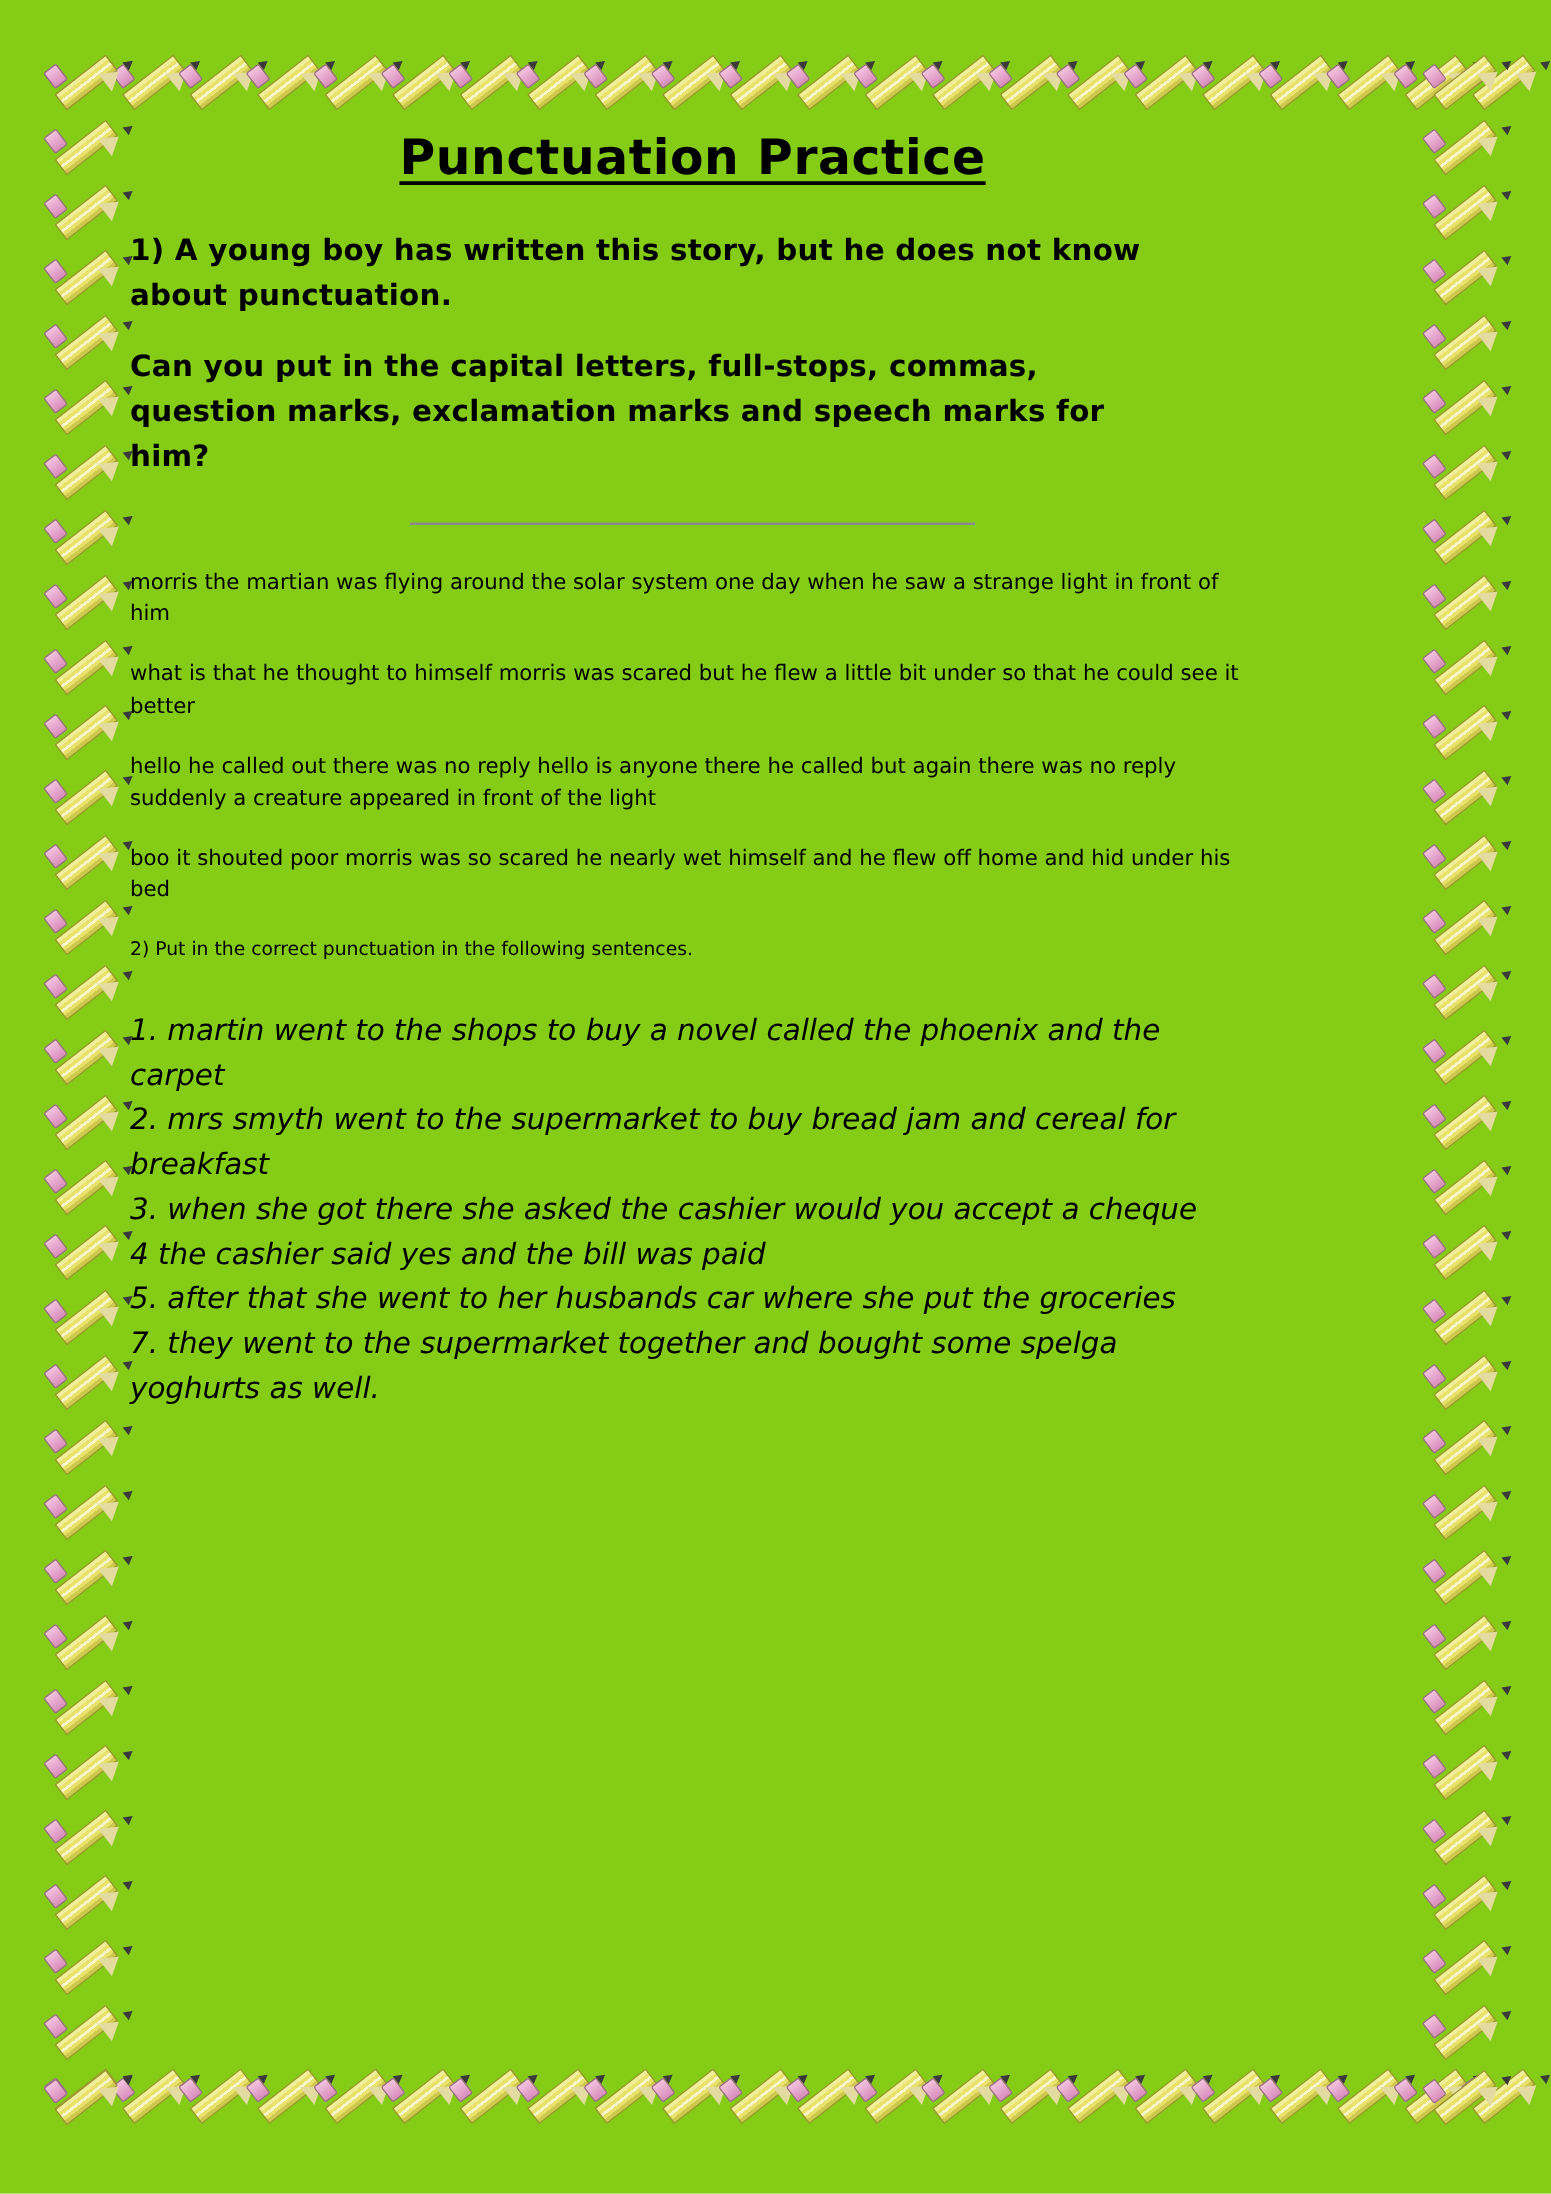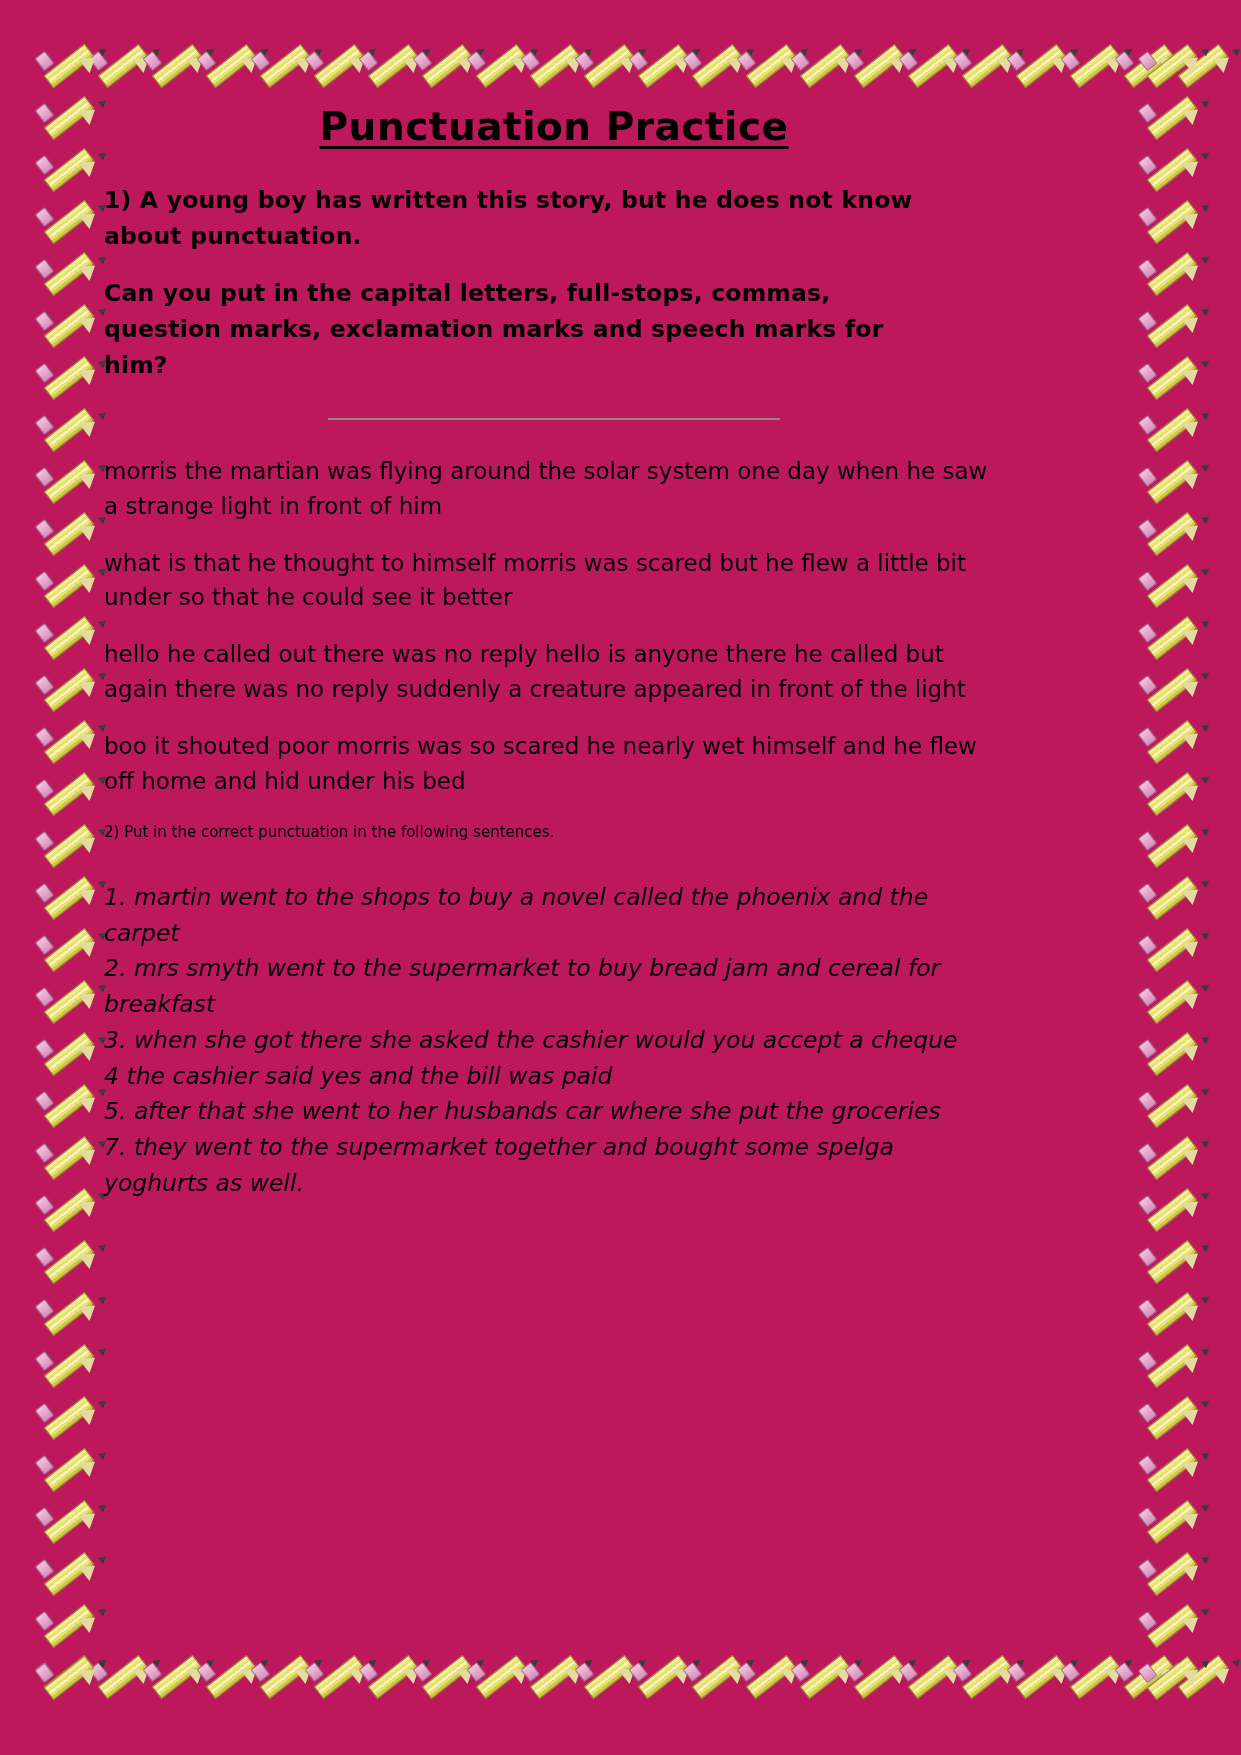--- a/index.html
+++ b/index.html
@@ -11,21 +11,21 @@
     width: 1241px;
     height: 1755px;
     font-family: "DejaVu Sans", sans-serif;
     position: relative;
     overflow: hidden;
   }
 
   .page {
     position: absolute;
     inset: 0;
-    background: #be185d;
+    background: #84cc16;
   }
 
   
   .border-frame {
     position: absolute;
     left: 42px;
     top: 44px;
     right: 42px;
     bottom: 48px;
   }
@@ -137,21 +137,21 @@
     justify-content: center;
     margin: 34px 0 34px 0;
   }
   .divider {
     width: 452px;
     height: 2px;
     background: #8a8a8a;
   }
 
   p.story {
-    font-size: 23px;
+    font-size: 17px;
     line-height: 1.52;
     margin: 0 0 22px 0;
     color: #000;
     max-width: 900px;
   }
 
   p.instruction {
     font-size: 15px;
     line-height: 1.52;
     margin: 0 0 22px 0;

